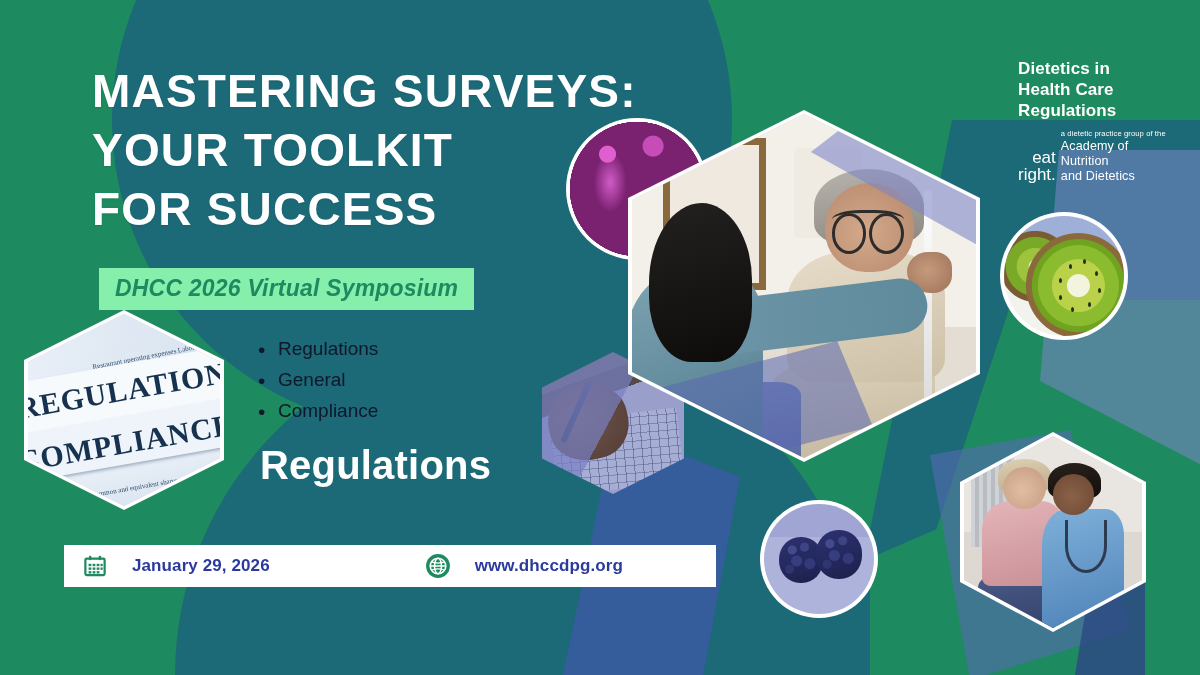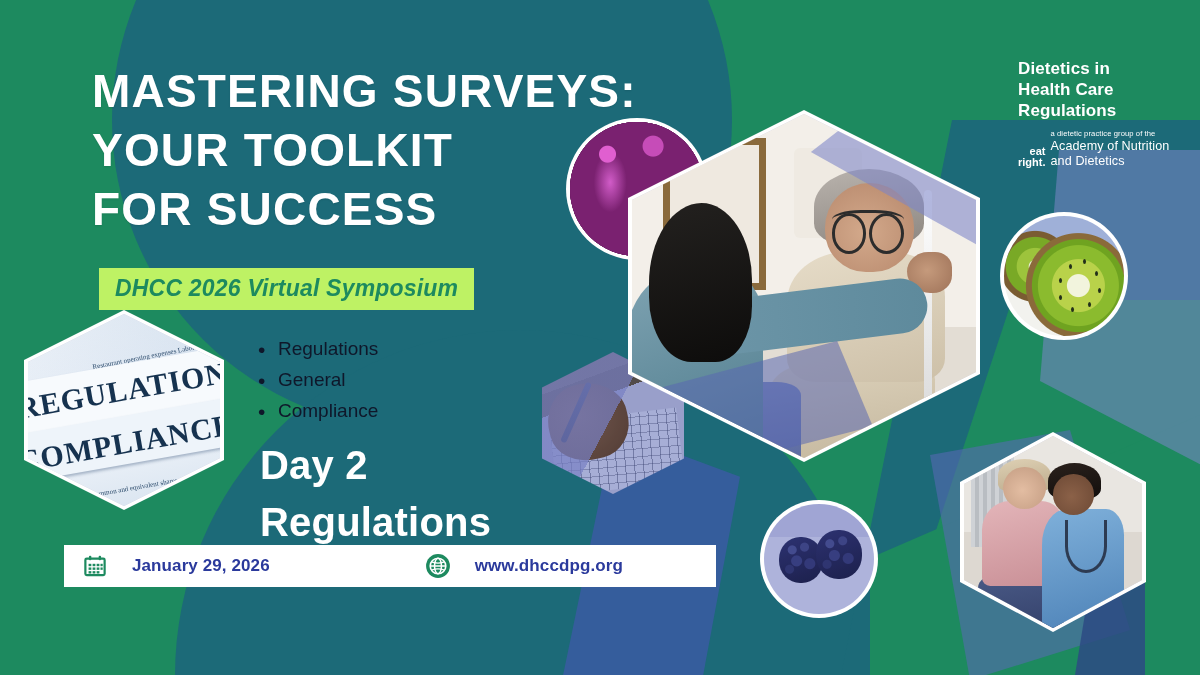--- a/index.html
+++ b/index.html
@@ -411,21 +411,21 @@
     letter-spacing: 1.2px;
     line-height: 1.28;
     text-transform: uppercase;
     text-shadow: 0 1px 2px rgba(0,0,0,.10);
   }
 
   .subtitle-badge {
     position: absolute;
     left: 99px;
     top: 268px;
-    background: #bef264;
+    background: #86efac;
     padding: 7px 16px 8px 16px;
   }
   .subtitle-badge span {
     color: #1d8a5f;
     font-size: 23px;
     font-weight: 700;
     font-style: italic;
     letter-spacing: .2px;
     white-space: nowrap;
   }
@@ -517,22 +517,22 @@
     line-height: 1.2;
     letter-spacing: .1px;
   }
   .logo-row {
     display: flex;
     align-items: flex-end;
     gap: 5px;
     margin-top: 1px;
   }
   .eatright {
-    font-size: 11px;
-    font-weight: 700;
+    font-size: 17px;
+    font-weight: 400;
     line-height: 1.02;
     text-align: right;
     padding-bottom: 1px;
     white-space: nowrap;
   }
   .logo-right-col { flex: 1; }
 </style>
 </head>
 <body>
 
@@ -658,21 +658,20 @@
     <span>DHCC 2026 Virtual Symposium</span>
   </div>
 
   <ul class="bullets">
     <li>Regulations</li>
     <li>General</li>
     <li>Compliance</li>
   </ul>
 
   <div class="cta-block">
-    <span class="cta-line">Day 2</span>
     <span class="cta-line">Regulations</span>
   </div>
 
   <div class="footer-bar">
     <div class="footer-item date">
       <svg class="icon-cal" viewBox="0 0 24 24">
         <rect x="1.5" y="4" width="21" height="18" rx="1.5" fill="none" stroke="#1d8a5f" stroke-width="2.4"></rect>
         <rect x="5.4" y="0.8" width="2.6" height="5" rx="1.1" fill="#1d8a5f"></rect>
         <rect x="16" y="0.8" width="2.6" height="5" rx="1.1" fill="#1d8a5f"></rect>
         <g fill="#1d8a5f">

